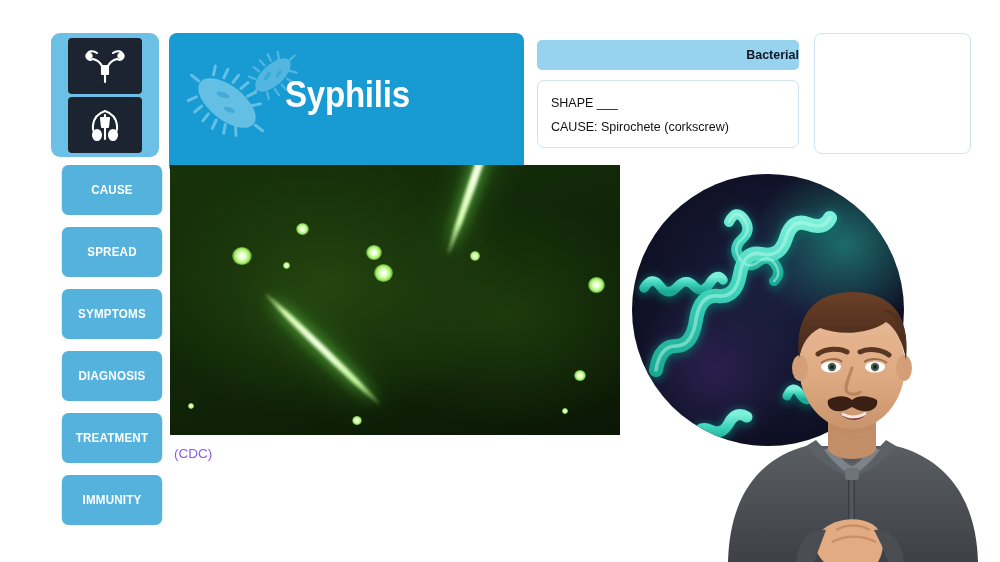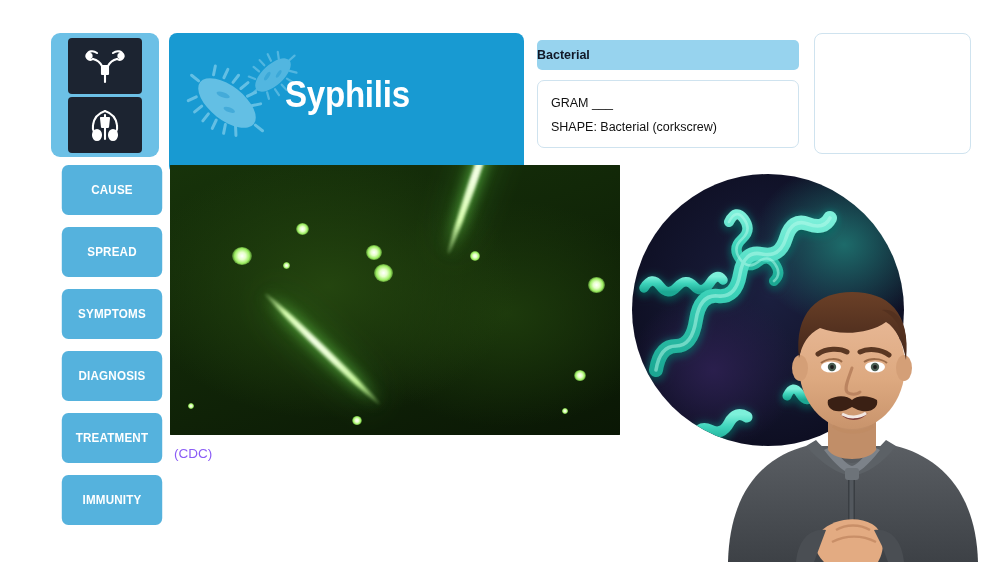--- a/index.html
+++ b/index.html
@@ -76,21 +76,21 @@
 
   
   #bacterial-header {
     position: absolute;
     left: 537px; top: 40px;
     width: 262px; height: 30px;
     background: #97d3ee;
     border-radius: 5px;
     display: flex;
     align-items: center;
-    justify-content: flex-start;
+    justify-content: flex-end;
     color: #111827;
     font-size: 12.5px;
     font-weight: bold;
   }
   #micro-info-box {
     position: absolute;
     left: 537px; top: 80px;
     width: 262px; height: 68px;
     background: #ffffff;
     border: 1px solid #cfe3ef;
@@ -284,22 +284,22 @@
       </g>
     </svg>
     <div id="banner-title">Syphilis</div>
   </div>
 
   <div id="bacterial-header">
     <span>Bacterial</span>
   </div>
 
   <div id="micro-info-box">
-    <div class="info-line">GRAM ___</div>
-    <div class="info-line">SHAPE: Bacterial (corkscrew)</div>
+    <div class="info-line">SHAPE ___</div>
+    <div class="info-line">CAUSE: Spirochete (corkscrew)</div>
   </div>
 
   <div id="empty-box">
     <span></span>
   </div>
 
   <div id="sidebar">
     <div class="nav-btn">
       <span>CAUSE</span>
     </div>

